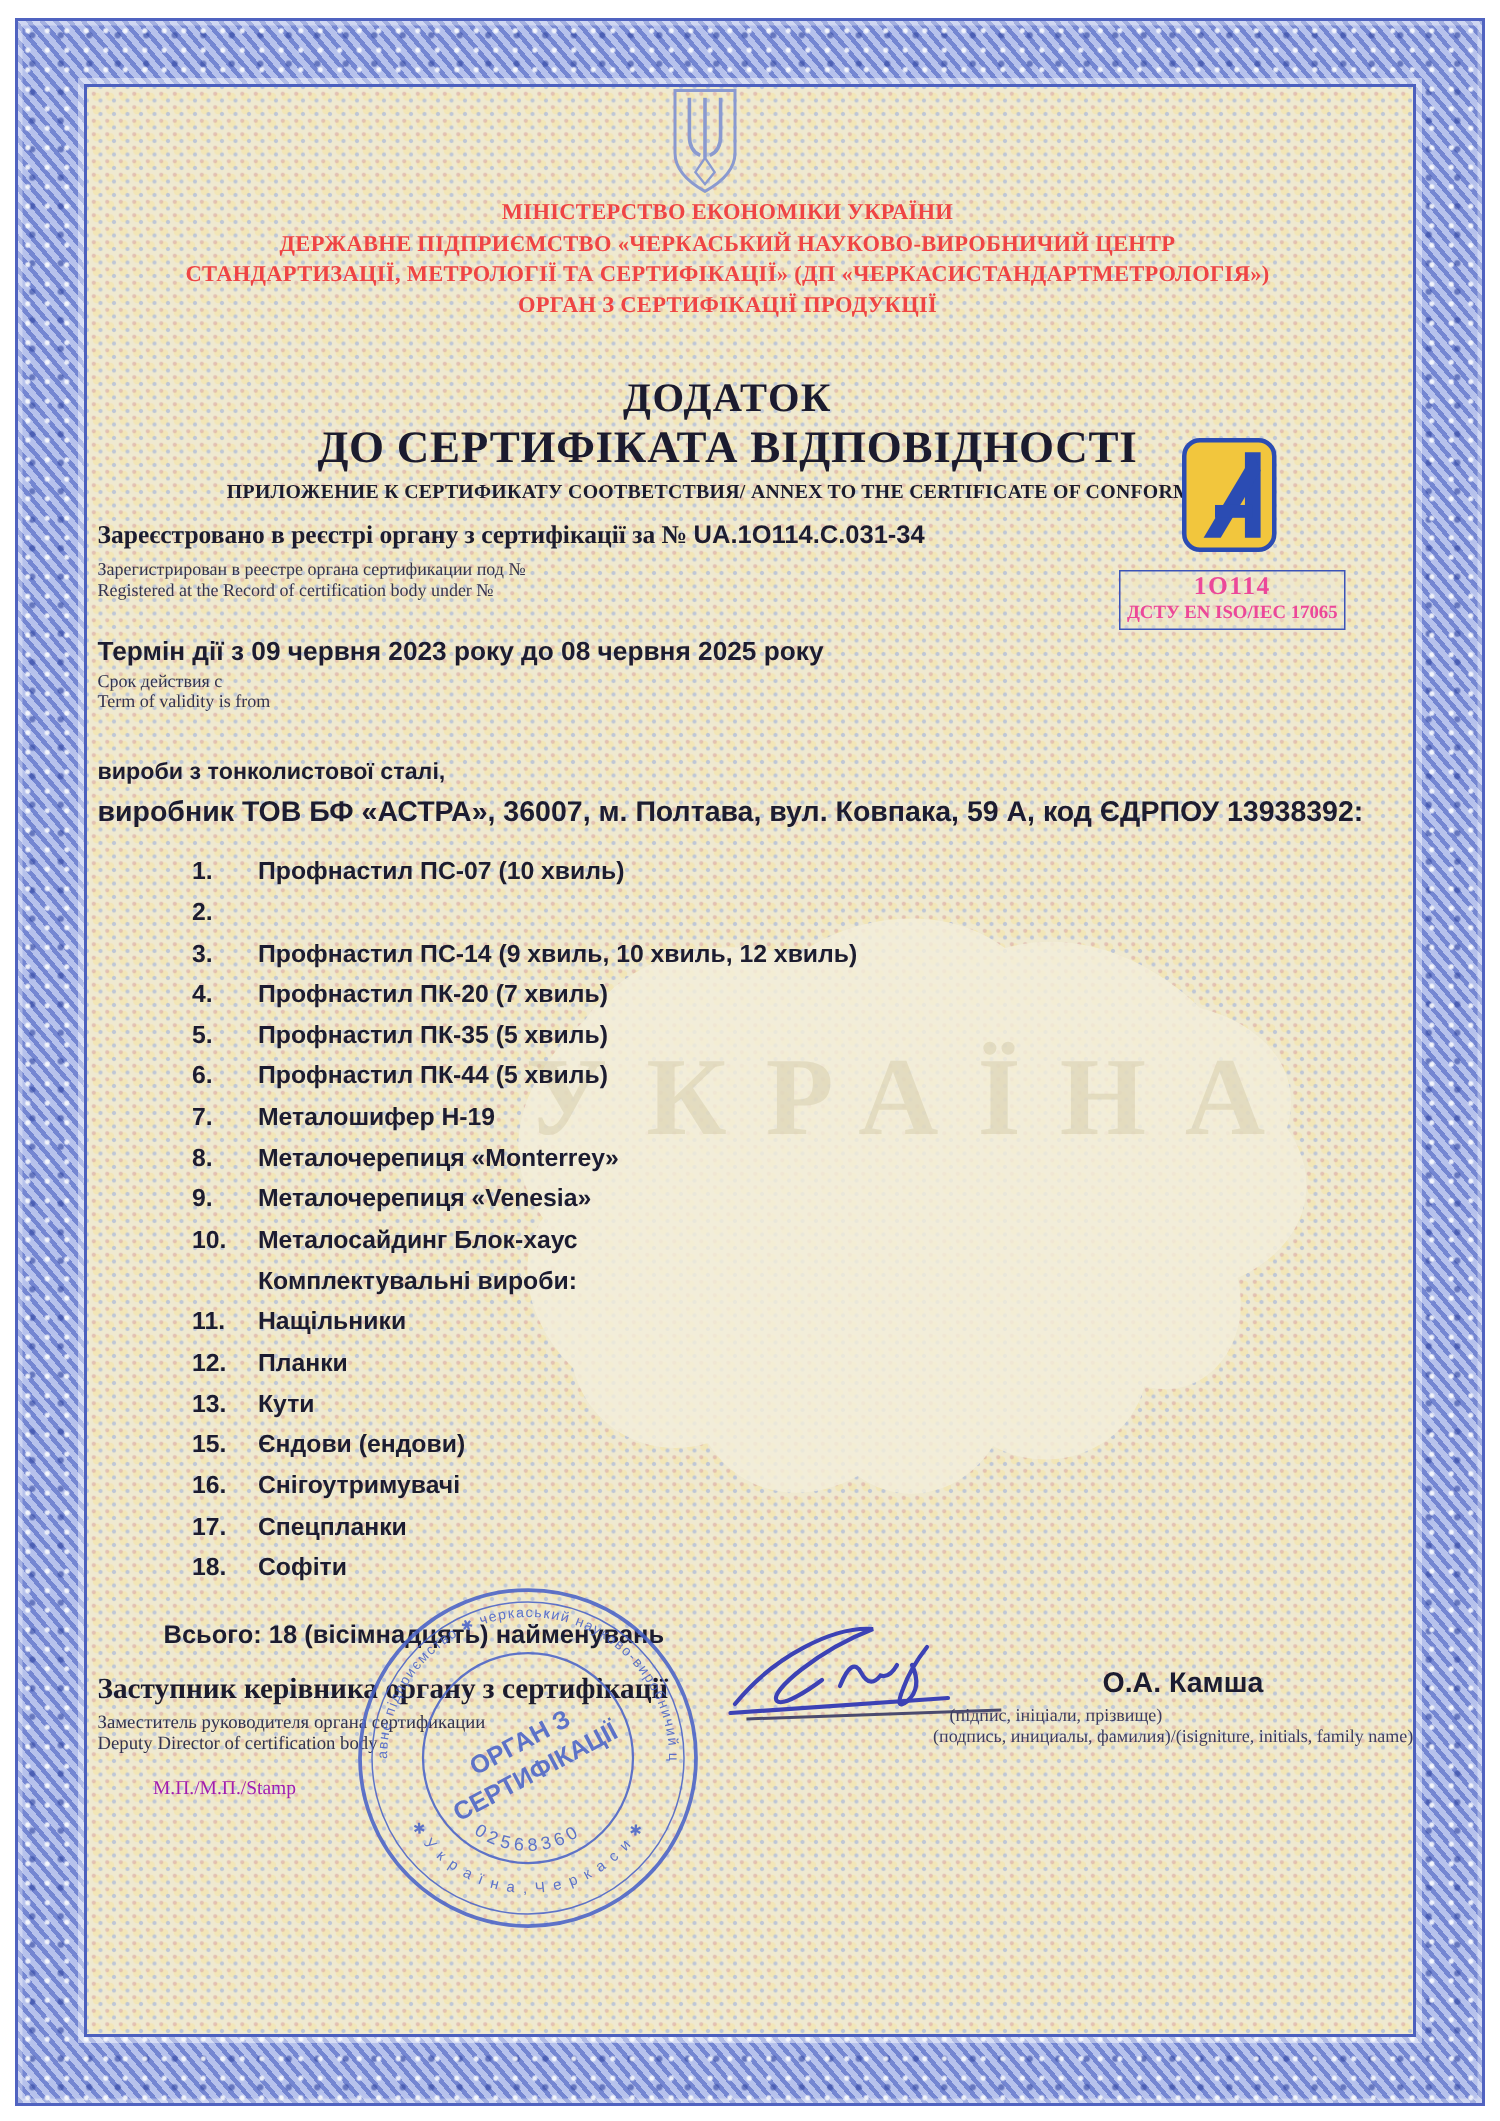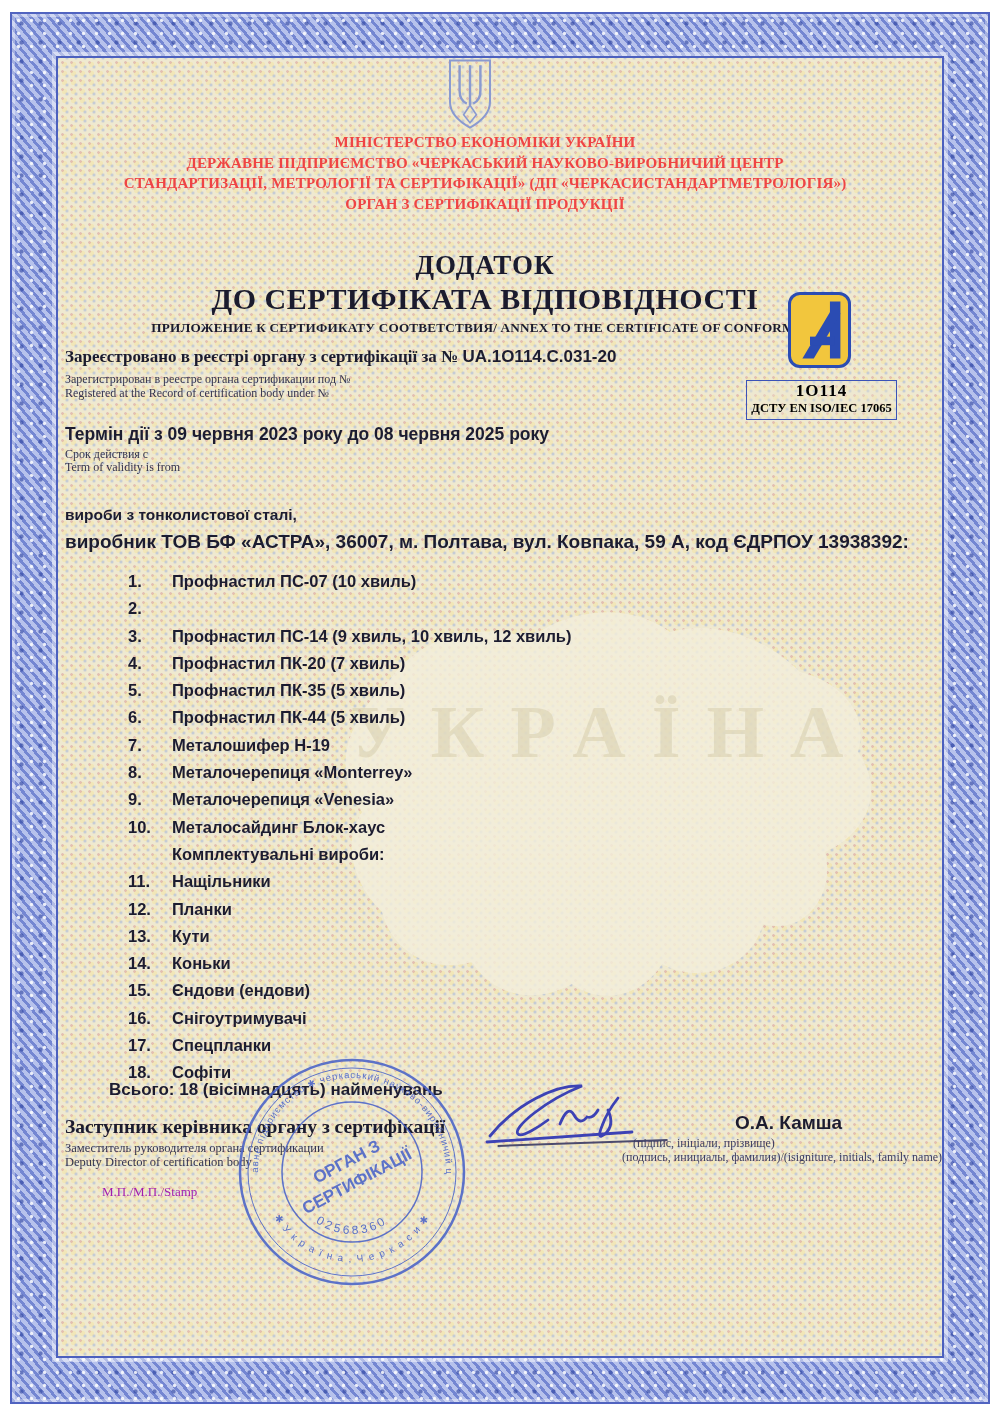--- a/index.html
+++ b/index.html
@@ -33,21 +33,21 @@
   .ctr{left:60px;width:850px;text-align:center;}
   .serifb{font-family:"Liberation Serif",serif;font-weight:bold;color:#1b1b2e;}
   .serif{font-family:"Liberation Serif",serif;color:#33334e;}
   .sansb{font-family:"Liberation Sans",sans-serif;font-weight:bold;color:#1c1c30;}
   .hdr{font-size:15px;line-height:20.5px;letter-spacing:.2px;color:#ef4444;}
   .t1{font-size:27px;letter-spacing:1px;}
   .t2{font-size:30px;letter-spacing:.5px;}
   .t3{font-size:13.2px;letter-spacing:.2px;}
   .small{font-size:12px;line-height:14px;}
   .badge{left:746px;top:380px;width:149px;height:38px;border:1.5px solid #3b53b8;
-    text-align:center;color:#000000;background:rgba(238,232,208,.35);}
+    text-align:center;color:#ec4899;background:rgba(238,232,208,.35);}
   .badge .b1{font-size:17px;font-weight:bold;font-family:"Liberation Serif",serif;line-height:20px;letter-spacing:1px;}
   .badge .b2{font-size:12.5px;font-weight:bold;font-family:"Liberation Serif",serif;line-height:15px;}
   .logo{left:788px;top:292px;width:57px;height:70px;background:#f2c63d;border:3px solid #2b4cb3;border-radius:12px;}
   .list{left:128px;top:568px;width:620px;}
   .lrow{display:flex;line-height:27.3px;font-size:16.5px;}
   .lrow .num{width:44px;flex:none;}
   .total{left:65px;top:1080px;font-size:17px;margin-left:44px;}
   .sig-line{left:497px;top:1108px;width:170px;height:34px;border-bottom:2px solid #4b4b6e;transform:rotate(-2deg);}
   .cap{font-size:12px;color:#3c3c60;white-space:nowrap;}
 </style>
@@ -87,21 +87,21 @@
 
   <div class="abs logo">
     <svg viewBox="0 0 60 70" style="width:100%;height:100%">
       <rect x="41" y="5" width="11" height="60" fill="#2b4cb3"></rect>
       <path d="M47 6 L12 65 L24 65 L52 18 Z" fill="#2b4cb3"></path>
       <rect x="20" y="42" width="26" height="9" fill="#2b4cb3"></rect>
     </svg>
   </div>
 
   <div class="abs serifb" style="left:65px;top:347px;font-size:17px">
-    <span>Зареєстровано в реєстрі органу з сертифікації за № </span><span class="sansb" style="font-size:17px">UA.1О114.С.031-20</span>
+    <span>Зареєстровано в реєстрі органу з сертифікації за № </span><span class="sansb" style="font-size:17px">UA.1О114.С.031-34</span>
   </div>
   <div class="abs serif small" style="left:65px;top:372px">Зарегистрирован в реестре органа сертификации под №</div>
   <div class="abs serif small" style="left:65px;top:386px">Registered at the Record of certification body under №</div>
 
   <div class="abs badge">
     <div class="b1">1О114</div>
     <div class="b2">ДСТУ EN ISO/IEC 17065</div>
   </div>
 
   <div class="abs sansb" style="left:65px;top:424px;font-size:17.5px">Термін дії з 09 червня 2023 року  до  08 червня 2025 року</div>
@@ -159,24 +159,20 @@
         <span class="num">11.</span>
         <span>Нащільники</span>
       </div>
     <div class="lrow">
         <span class="num">12.</span>
         <span>Планки</span>
       </div>
     <div class="lrow">
         <span class="num">13.</span>
         <span>Кути</span>
-      </div>
-    <div class="lrow">
-        <span class="num">14.</span>
-        <span>Коньки</span>
       </div>
     <div class="lrow">
         <span class="num">15.</span>
         <span>Єндови (ендови)</span>
       </div>
     <div class="lrow">
         <span class="num">16.</span>
         <span>Снігоутримувачі</span>
       </div>
     <div class="lrow">

